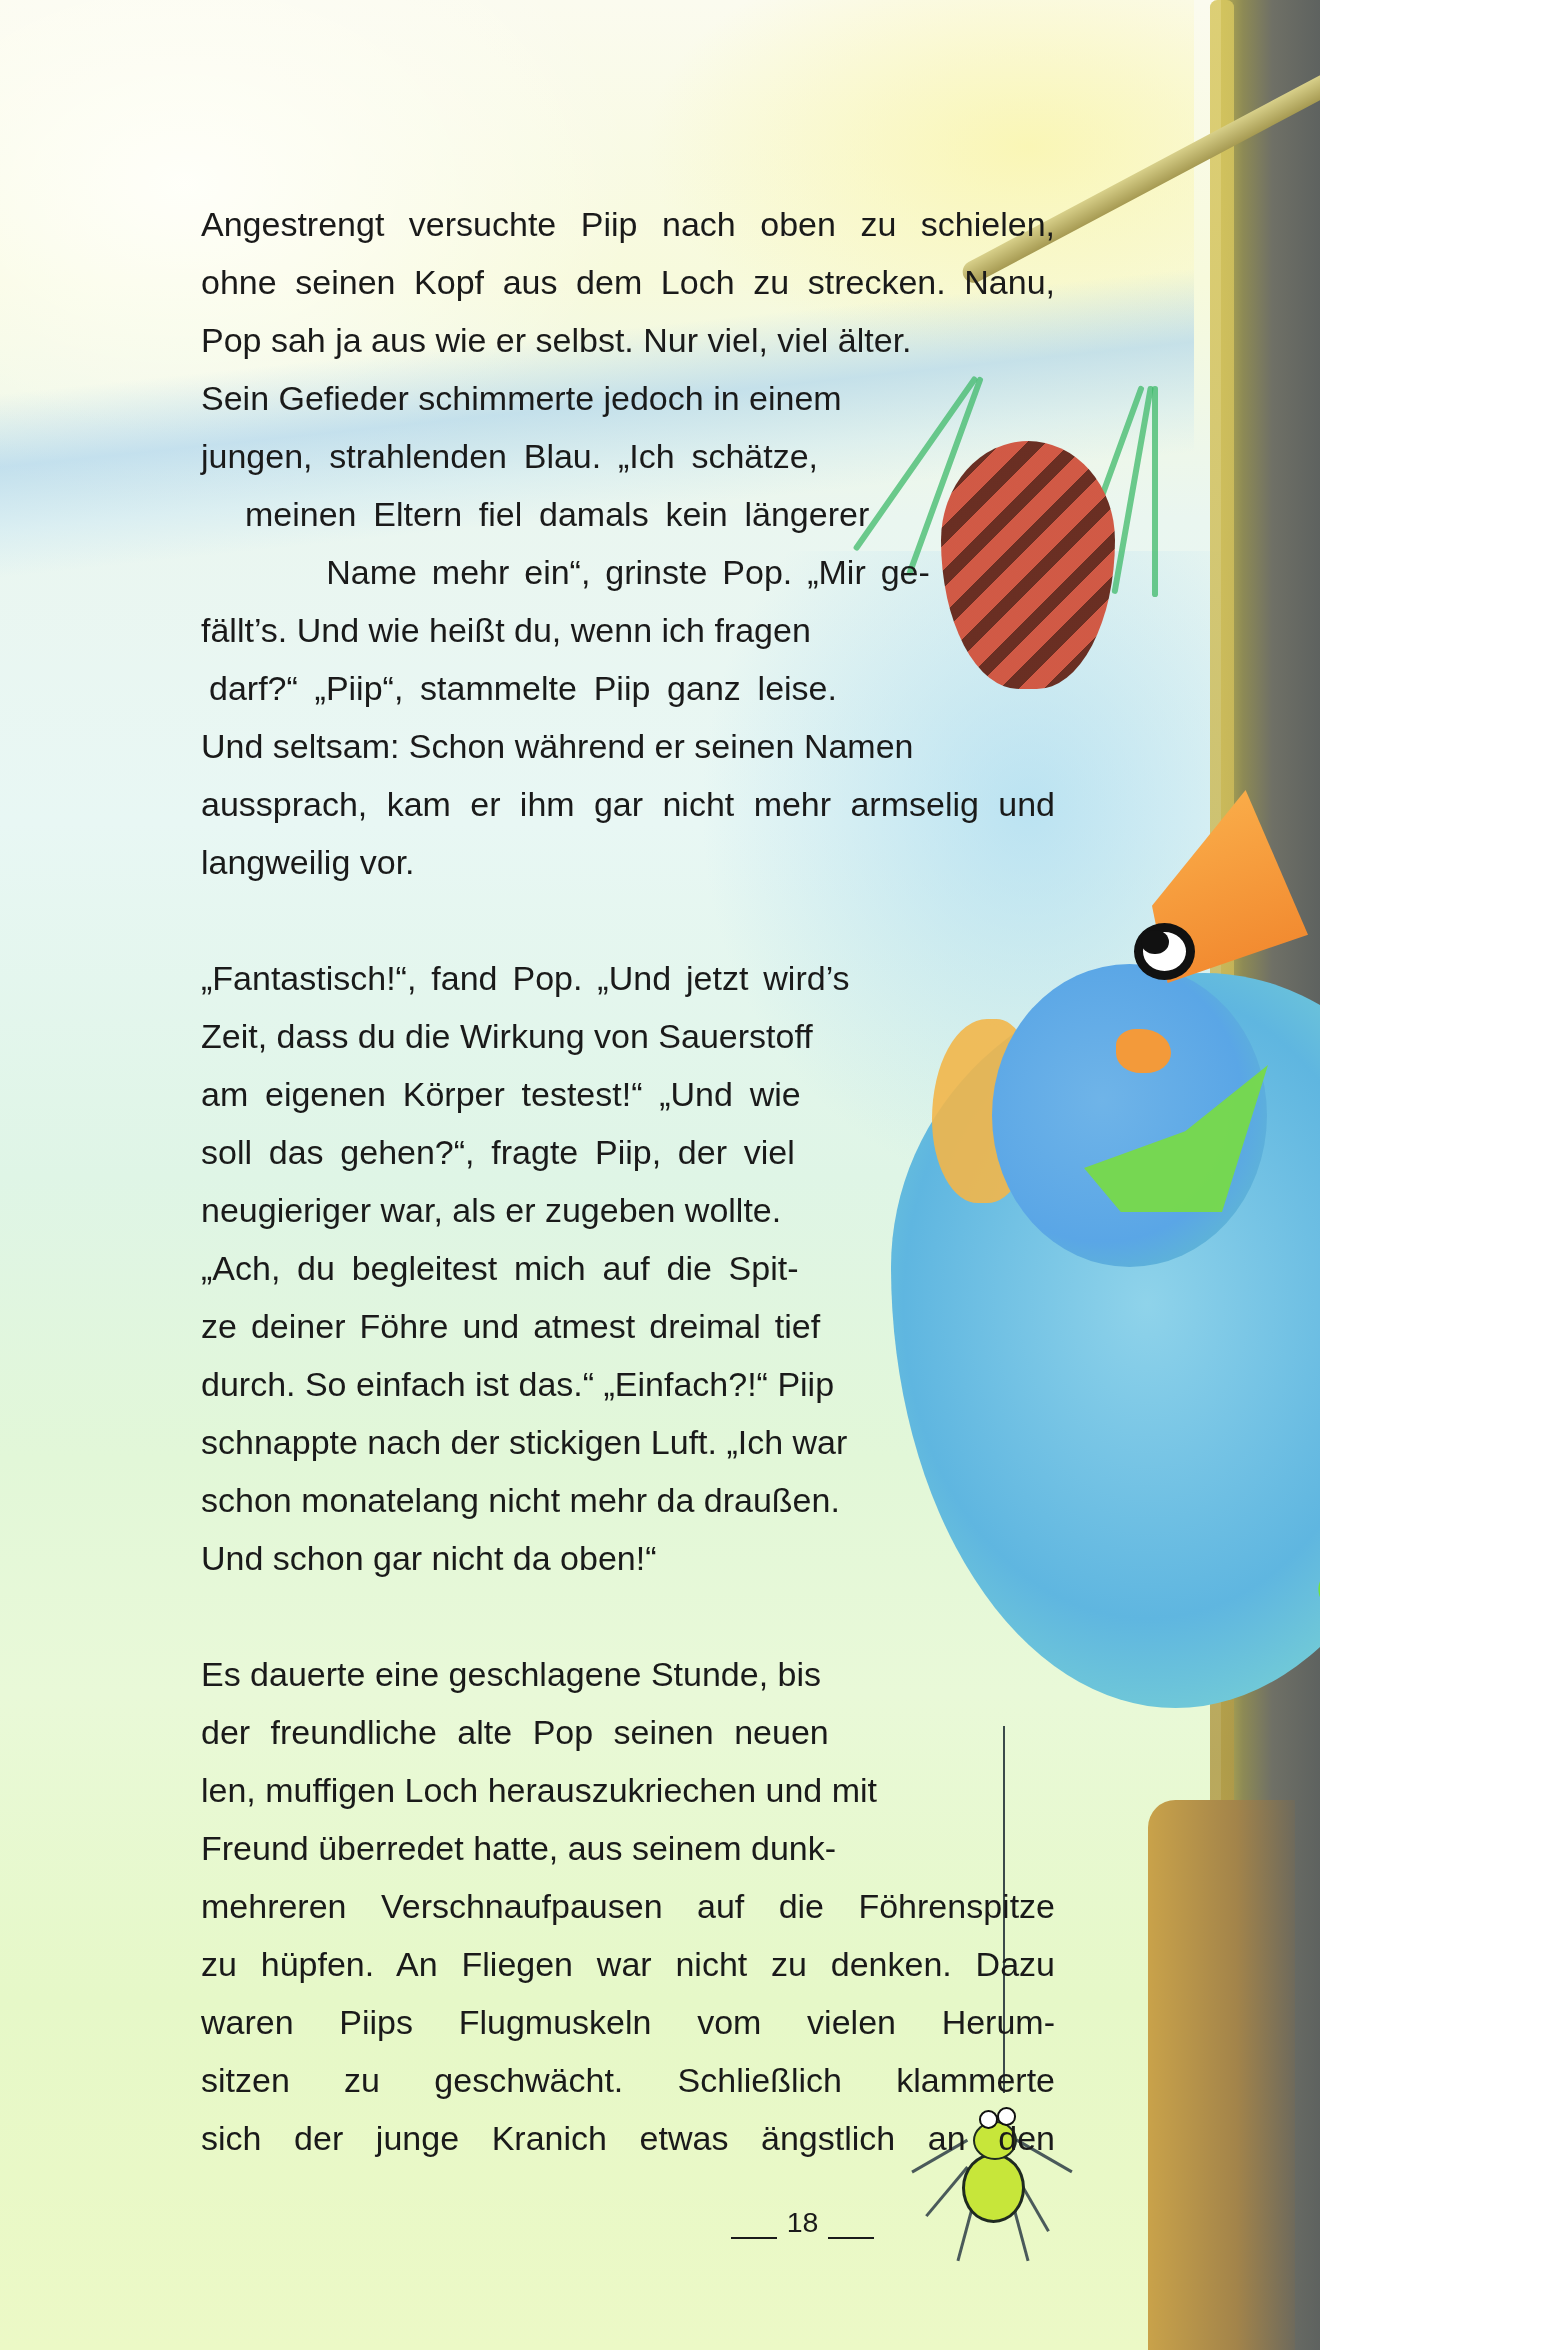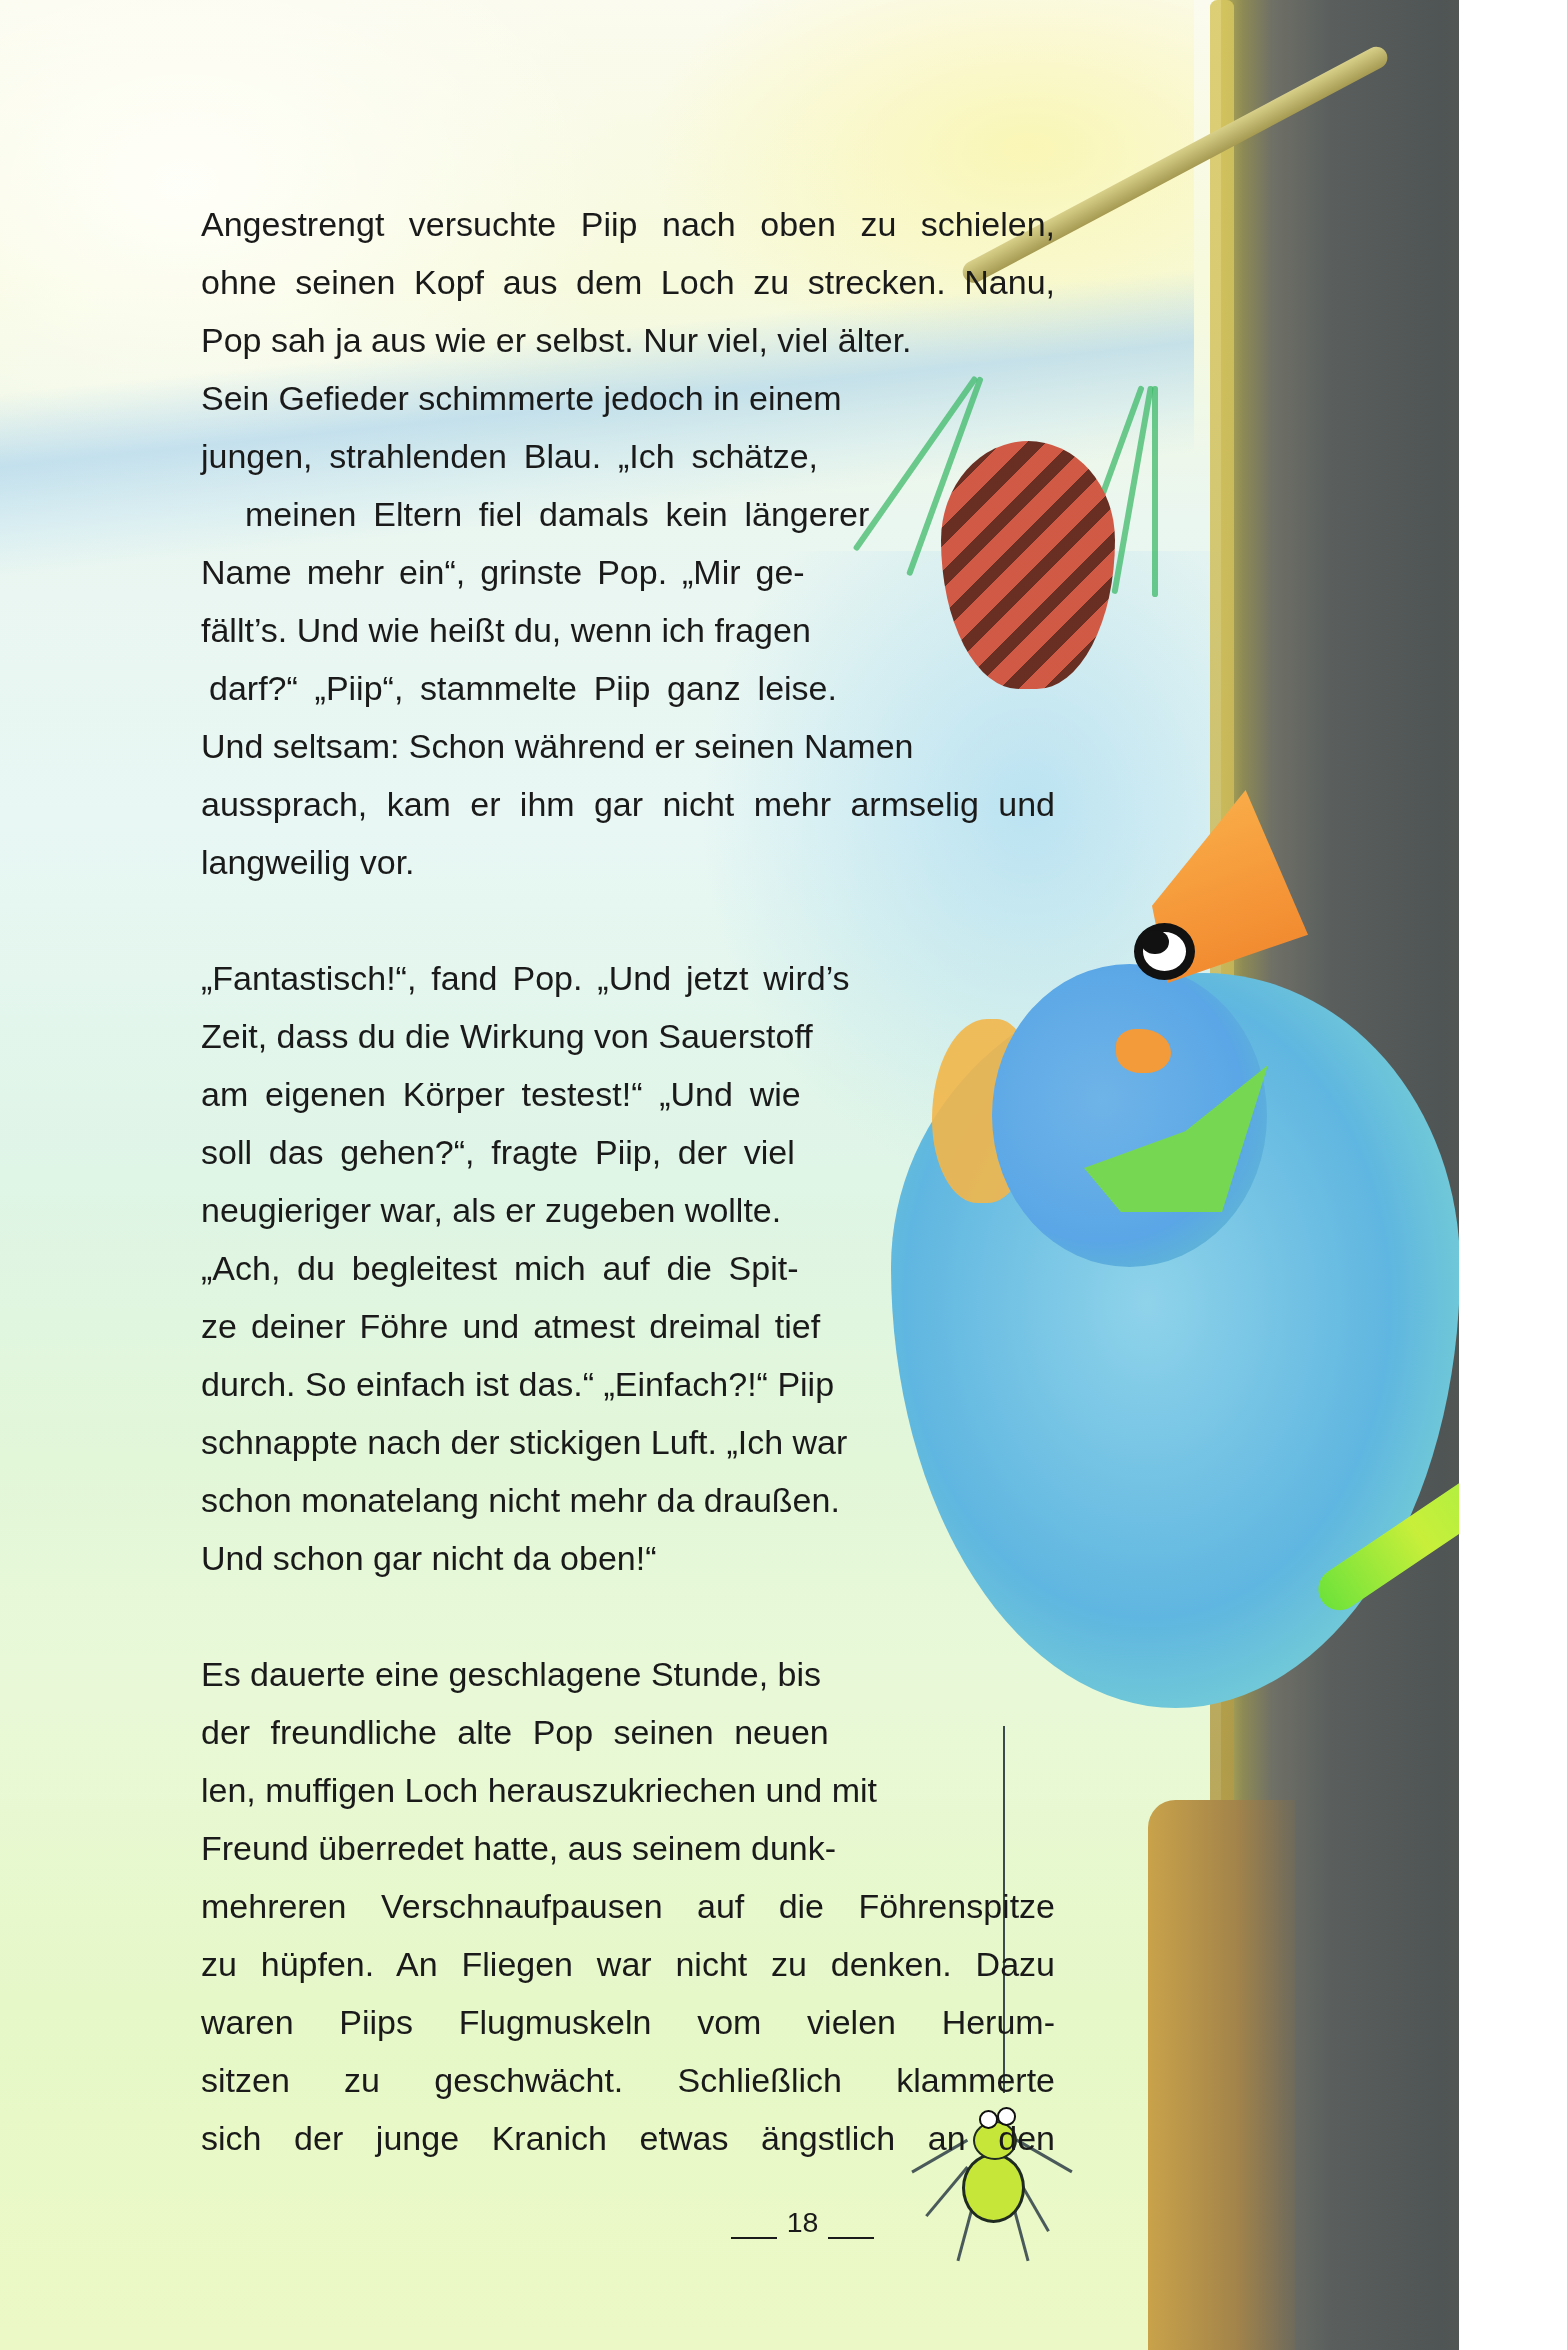--- a/index.html
+++ b/index.html
@@ -1,18 +1,18 @@
 <!DOCTYPE html>
 <html style="font-size:14.7px"><head>
 <meta charset="utf-8">
 <style>
   html, body { margin:0; padding:0; }
   body { width:1568px; height:2351px; overflow:hidden; position:relative;
          font-family:"Liberation Sans", sans-serif; }
-  .page { position:absolute; left:0; top:0; width:1459px; height:2351px; overflow:hidden;
+  .page { position:absolute; left:0; top:0; width:1320px; height:2351px; overflow:hidden;
     background:
       radial-gradient(ellipse 643px 459px at 184px 184px, rgba(255,255,250,0.95), rgba(255,255,255,0) 70%),
       linear-gradient(180deg, #fbfbef 0%, #f7fadc 12%, #eaf6f0 22%, #e8f7f4 35%, #dff5e6 50%, #e2f7d8 62%, #e9f9d8 72%, #e6f8c8 85%, #ecf9c6 100%);
   }
   .sky-band { position:absolute; left:0; top:331px; width:1194px; height:184px;
     background: linear-gradient(180deg, rgba(173,214,240,0) 0%, rgba(160,205,238,0.55) 40%, rgba(190,225,245,0.35) 75%, rgba(220,240,250,0) 100%);
     transform: skewY(-6deg); }
   .yellow-glow { position:absolute; left:643px; top:0; width:551px; height:367px;
     background: radial-gradient(ellipse at 70% 40%, rgba(250,245,170,0.8), rgba(250,245,170,0) 70%); }
   .blue-wash { position:absolute; left:698px; top:551px; width:551px; height:643px;
@@ -124,21 +124,21 @@
   </div>
 
   <div class="text-block">
     <div class="para">
       <span class="line justify">Angestrengt versuchte Piip nach oben zu schielen,</span>
       <span class="line justify">ohne seinen Kopf aus dem Loch zu strecken. Nanu,</span>
       <span class="line">Pop sah ja aus wie er selbst. Nur viel, viel älter.</span>
       <span class="line">Sein Gefieder schimmerte jedoch in einem</span>
       <span class="line" style="word-spacing:7.3px;">jungen, strahlenden Blau. „Ich schätze,</span>
       <span class="line" style="word-spacing:7.3px;margin-left:44px;">meinen Eltern fiel damals kein längerer</span>
-      <span class="line" style="word-spacing:5.5px;">Name mehr ein“, grinste Pop. „Mir ge-</span>
+      <span class="line" style="word-spacing:5.5px;text-align:center;">Name mehr ein“, grinste Pop. „Mir ge-</span>
       <span class="line">fällt’s. Und wie heißt du, wenn ich fragen</span>
       <span class="line" style="word-spacing:7.3px;margin-left:8px;">darf?“ „Piip“, stammelte Piip ganz leise.</span>
       <span class="line">Und seltsam: Schon während er seinen Namen</span>
       <span class="line justify">aussprach, kam er ihm gar nicht mehr armselig und</span>
       <span class="line">langweilig vor.</span>
     </div>
     <div class="para">
       <span class="line" style="word-spacing:5.5px;">„Fantastisch!“, fand Pop. „Und jetzt wird’s</span>
       <span class="line">Zeit, dass du die Wirkung von Sauerstoff</span>
       <span class="line" style="word-spacing:7.3px;">am eigenen Körper testest!“ „Und wie</span>

